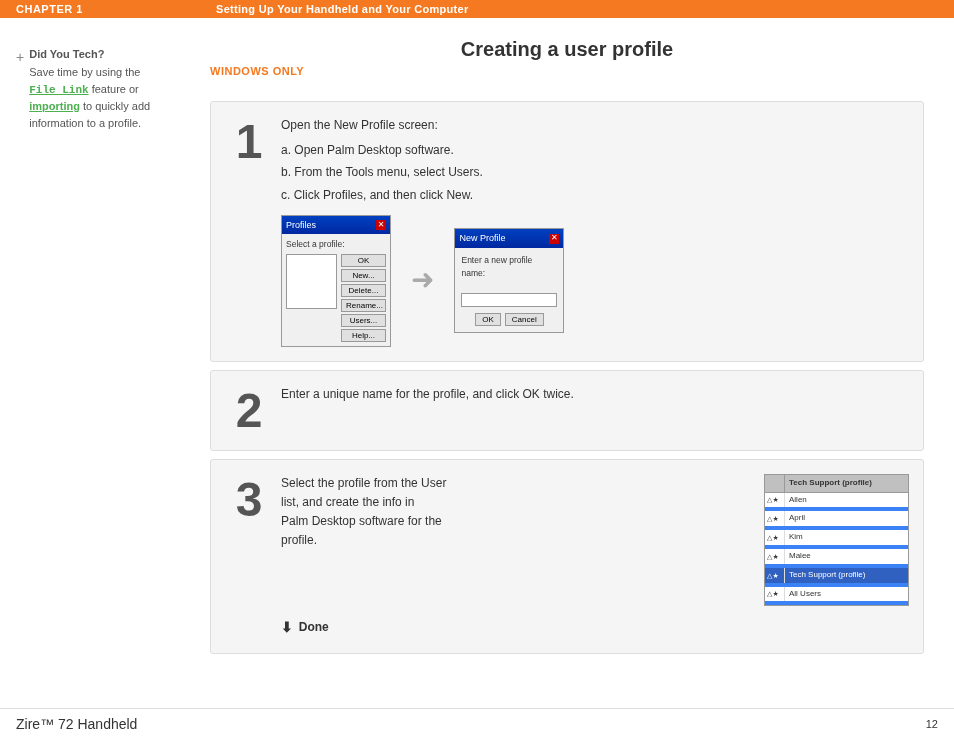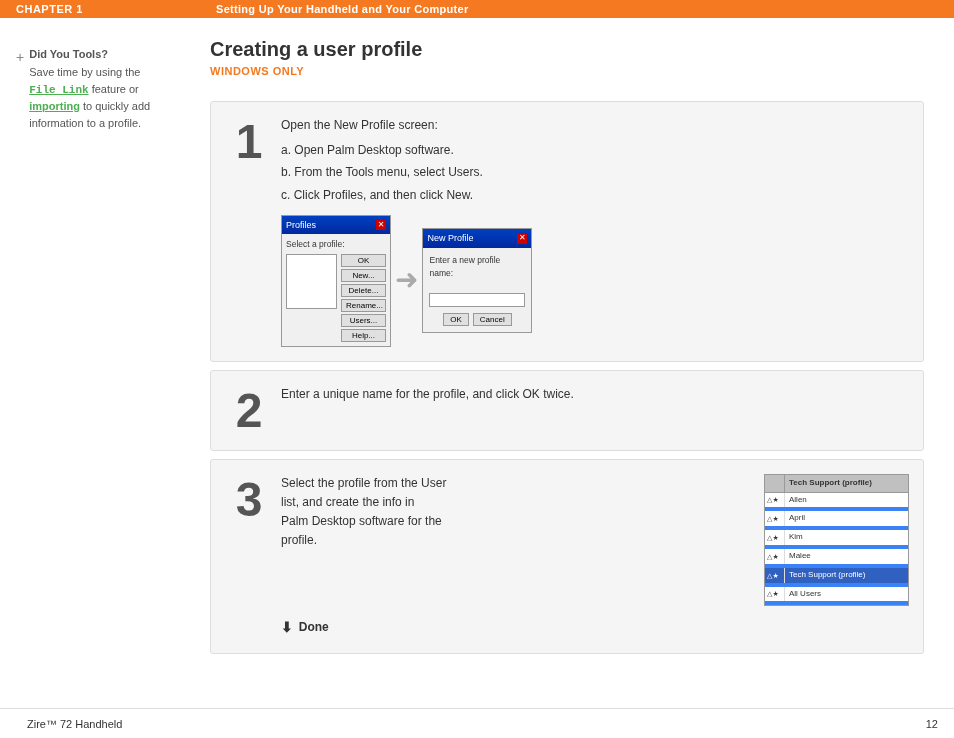--- a/index.html
+++ b/index.html
@@ -87,20 +87,21 @@
       flex: 1;
       padding: 0 30px 0 10px;
     }
 
     
     .page-title {
       font-size: 20px;
       font-weight: bold;
       color: #333;
       margin-bottom: 4px;
+      text-align: center;
     }
     .windows-only {
       color: #F47920;
       font-weight: bold;
       font-size: 11px;
       letter-spacing: 0.5px;
       margin-bottom: 24px;
     }
 
     
@@ -144,21 +145,21 @@
     .step-sub {
       margin-left: 0;
       margin-bottom: 3px;
       font-size: 12px;
     }
 
     
     .dialog-area {
       display: flex;
       align-items: center;
-      gap: 4px;
+      gap: 20px;
       margin-top: 10px;
     }
     .dialog-box {
       border: 1px solid #999;
       background: #f0f0f0;
       width: 110px;
       font-size: 9px;
     }
     .dialog-titlebar {
       background: linear-gradient(to bottom, #0040c0, #0028a0);
@@ -334,23 +335,22 @@
       left: 0;
       right: 0;
       height: 30px;
       border-top: 1px solid #ddd;
       display: flex;
       align-items: center;
       justify-content: space-between;
       padding: 0 16px;
     }
     .footer-brand {
-      font-size: 11px;
-      color: #333;
-      margin-left: 11px;
+      font-size: 14px;
+      color: #333;
     }
     .footer-page {
       font-size: 11px;
       color: #333;
     }
     .dialog-inner {
       display: flex;
       gap: 4px;
     }
     .dialog-list-section {
@@ -369,21 +369,21 @@
   <span class="header-chapter">CHAPTER 1</span>
   <span class="header-title">Setting Up Your Handheld and Your Computer</span>
 </div>
 
 <div class="main-content">
 
   <div class="sidebar">
     <div class="did-you-know">
       <span class="plus-icon">+</span>
       <div class="did-you-know-content">
-        <div class="did-you-know-title">Did You Tools?</div>
+        <div class="did-you-know-title">Did You Tech?</div>
         <div class="did-you-know-text">
           <span>Save time by using the</span>
           <br>
           <a class="link-green">File Link</a><span> feature or</span>
           <br>
           <a class="link-green-bold">importing</a><span> to quickly add information to a profile.</span>
         </div>
       </div>
     </div>
   </div>

